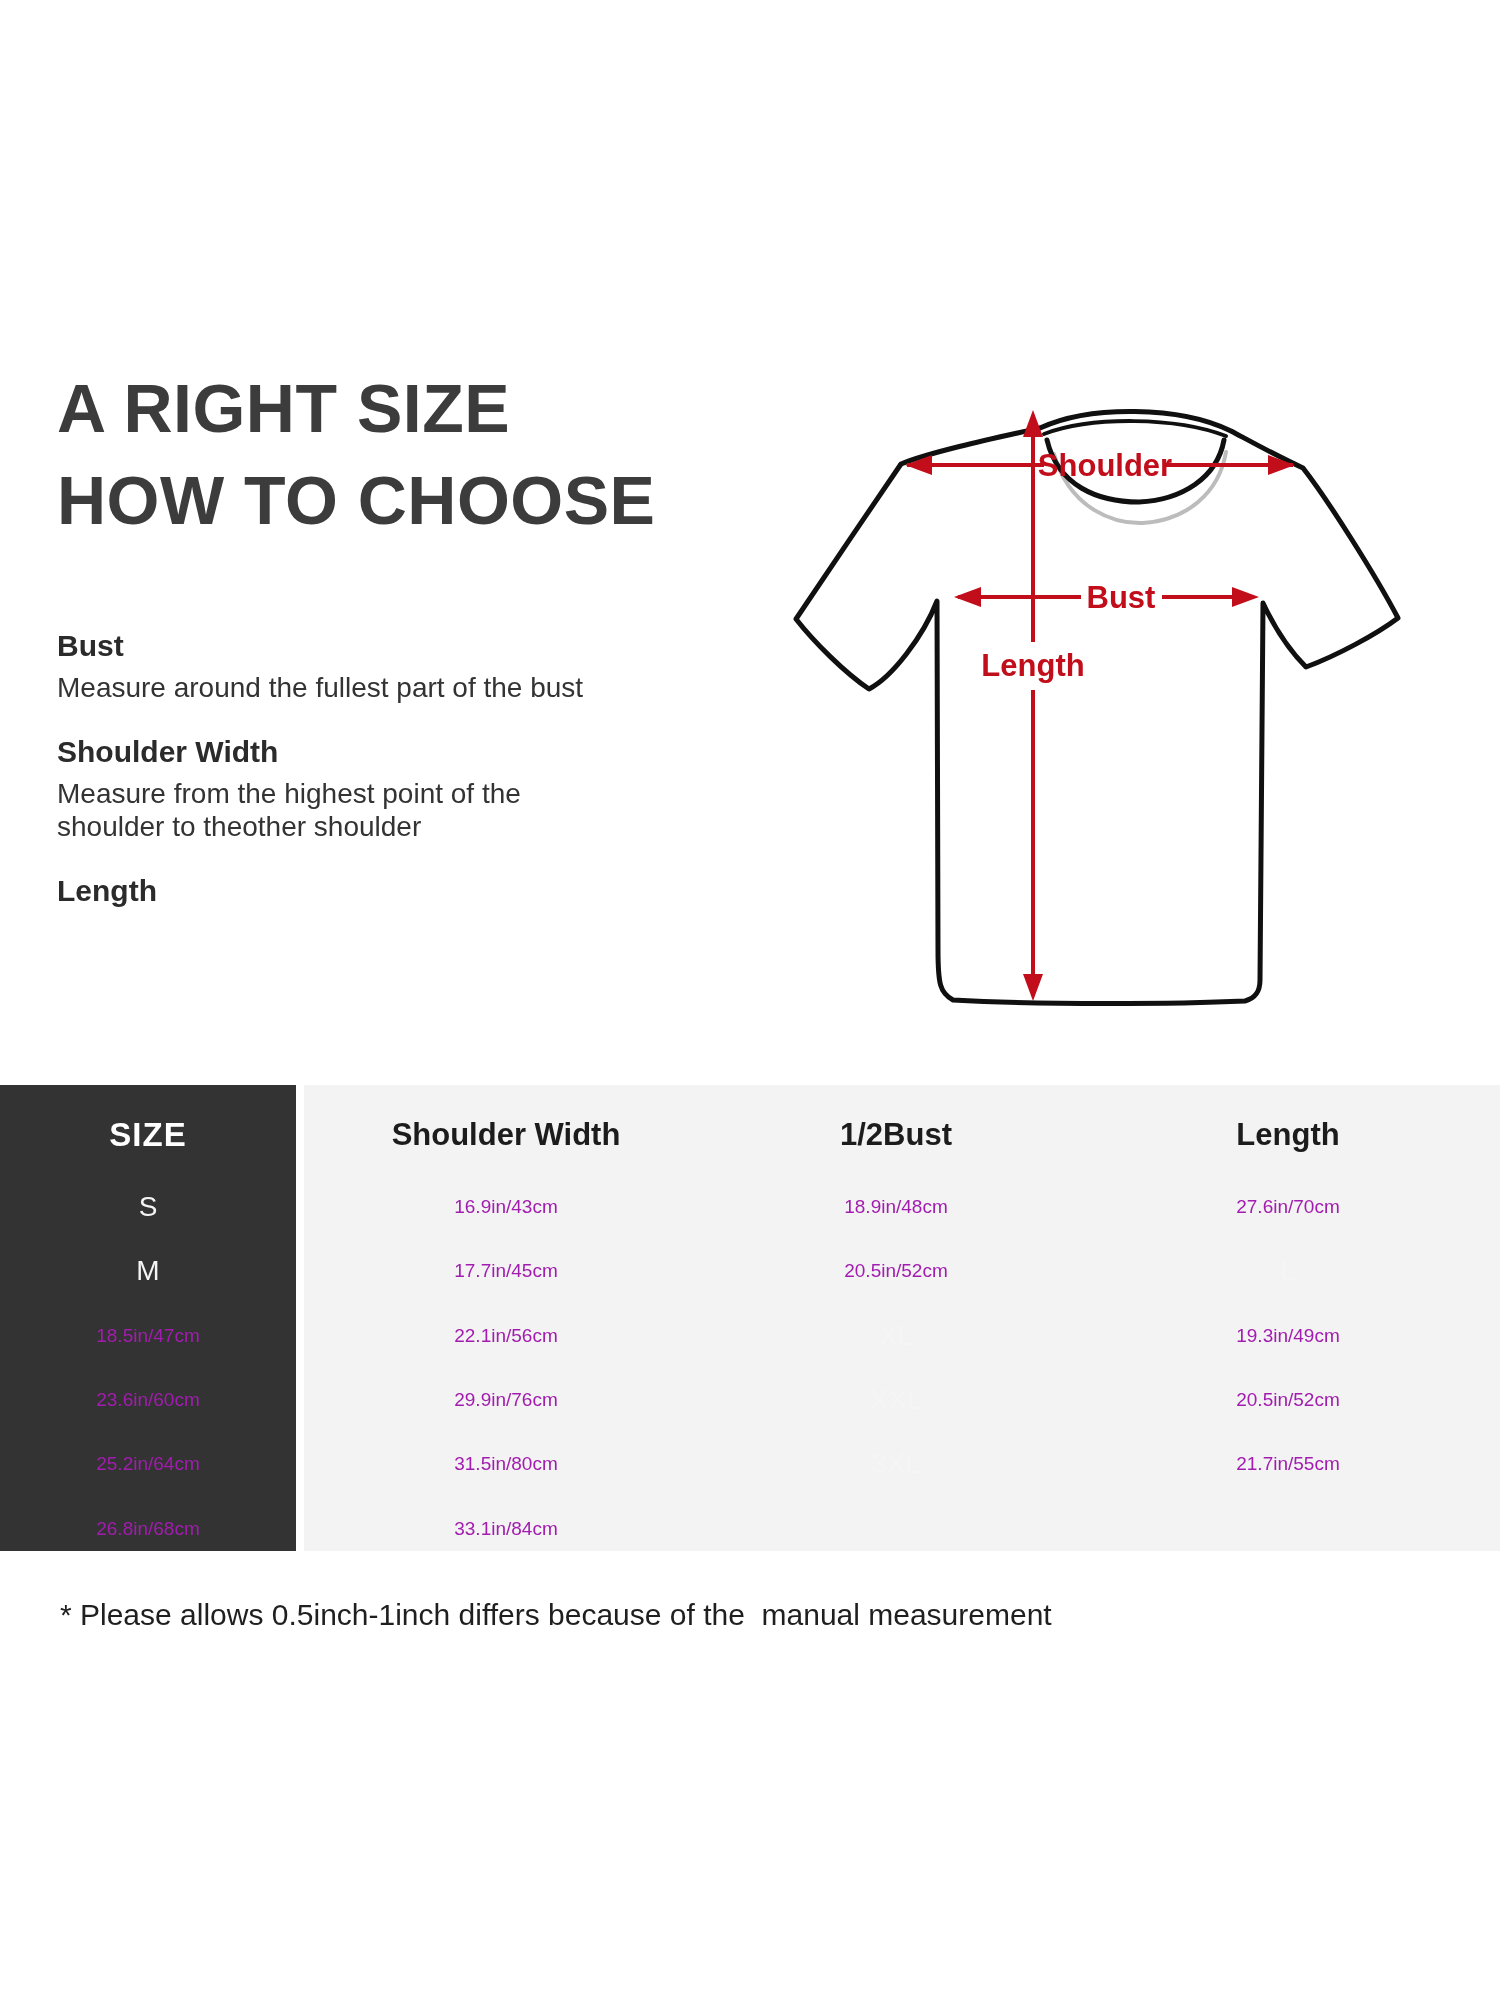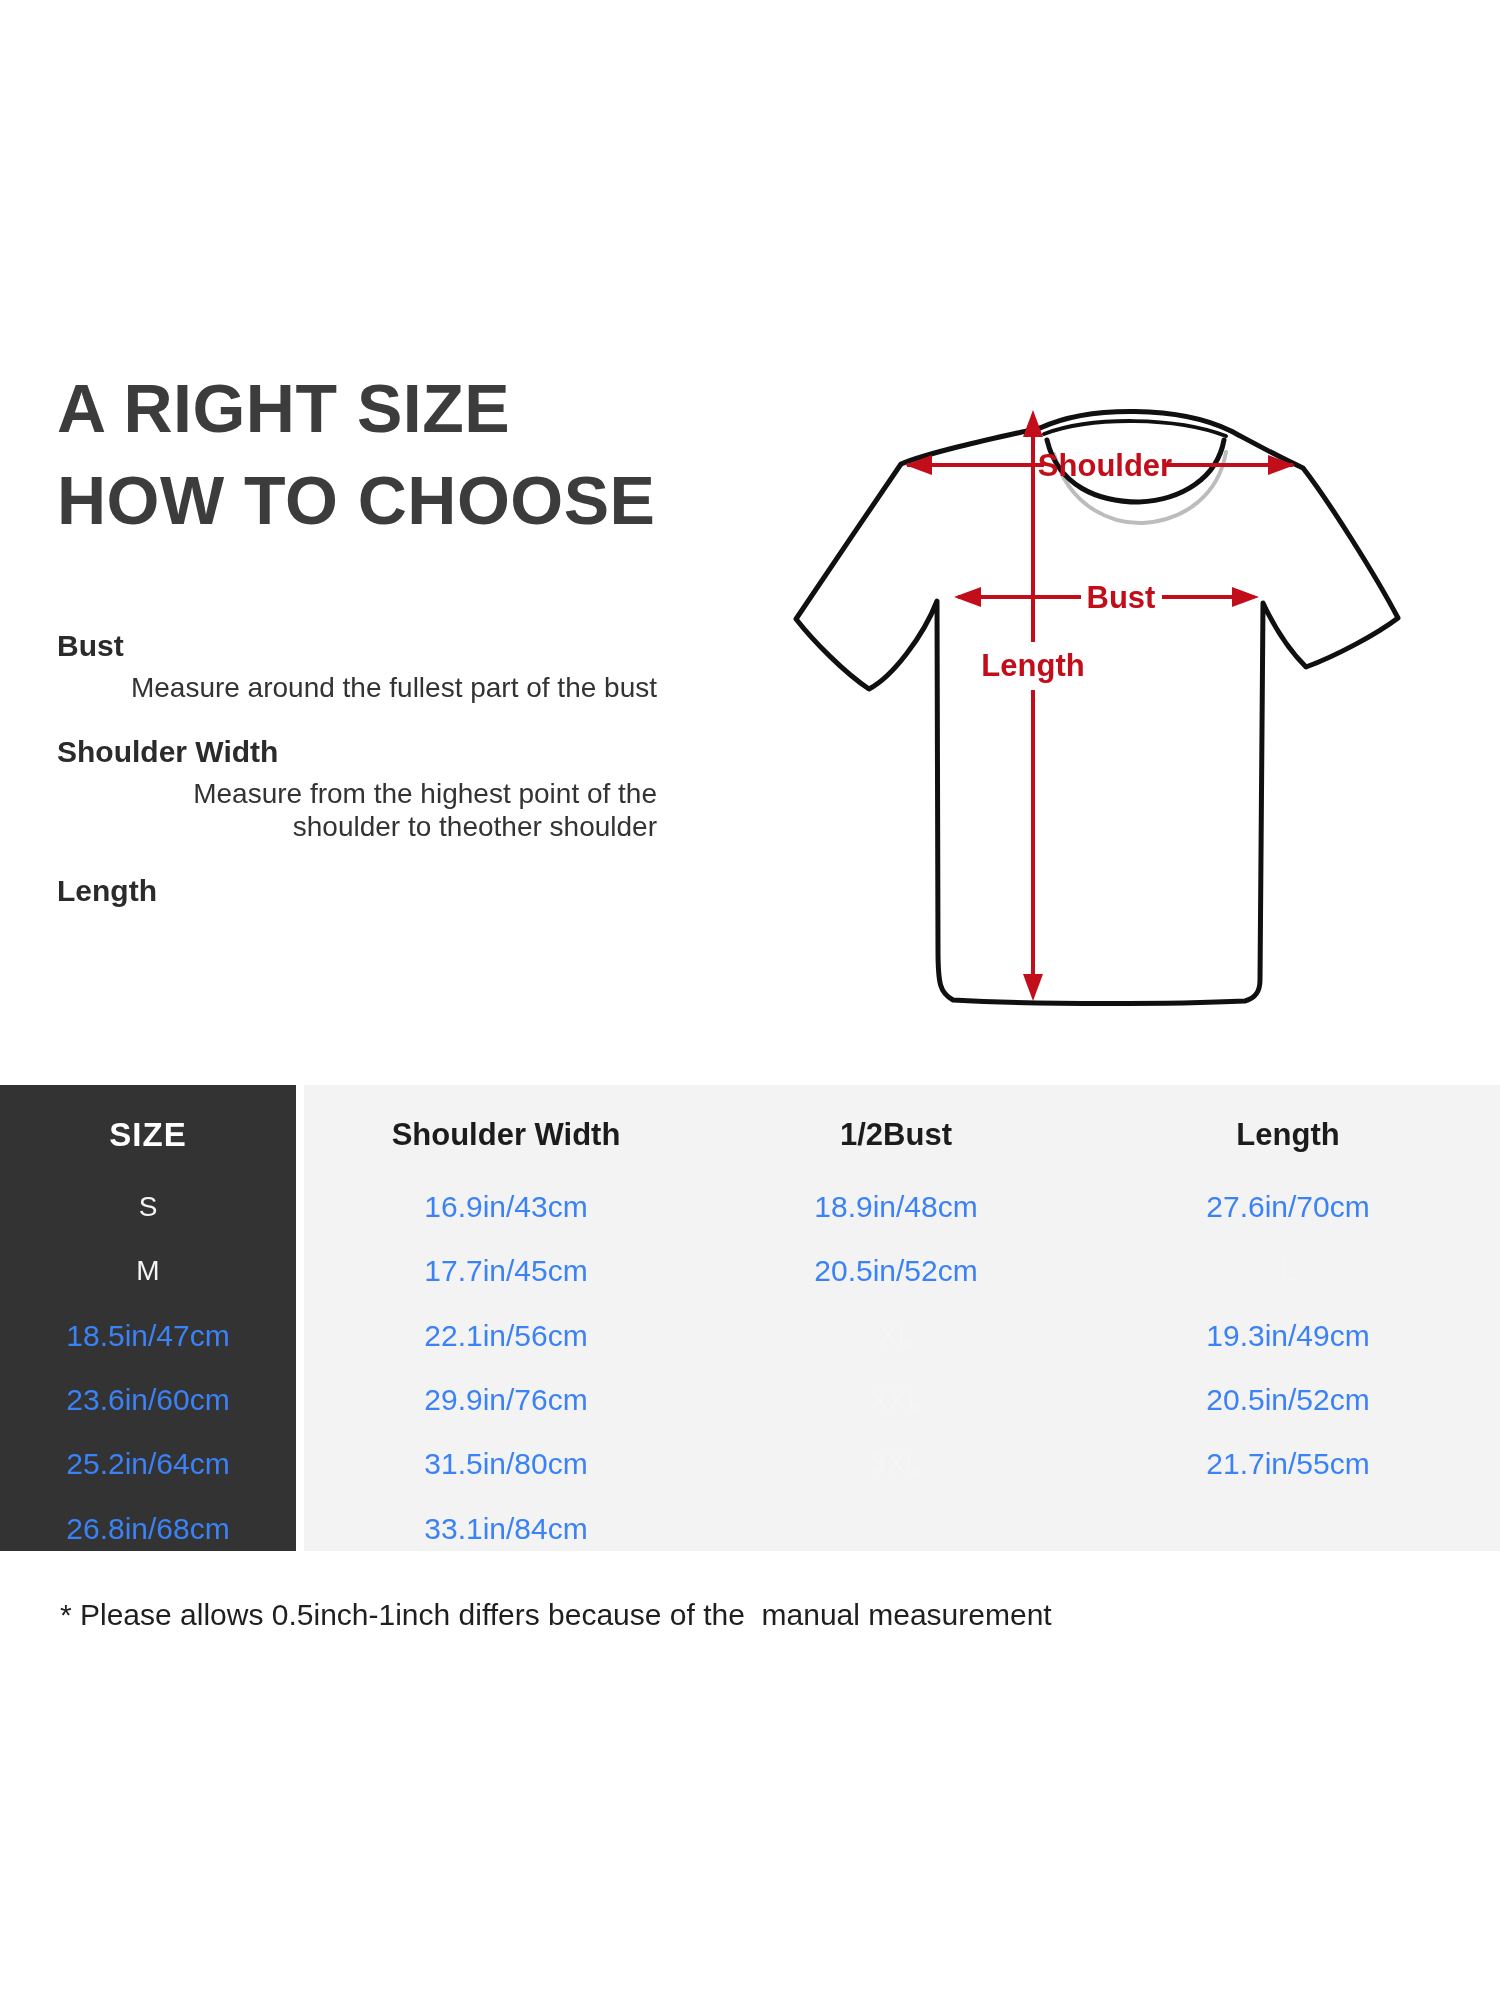--- a/index.html
+++ b/index.html
@@ -22,21 +22,20 @@
   
   .sections { position: absolute; left: 57px; top: 628px; width: 600px; }
   .section { margin-bottom: 30px; }
   .section-heading {
     font-size: 30px; font-weight: 700; color: #2b2b2b;
     margin-bottom: 8px; line-height: 35px;
   }
   .section-desc {
     font-size: 28px; color: #333333; line-height: 33px;
     white-space: pre-line;
-    text-align: right;
   }
 
   
   .diagram { position: absolute; left: 620px; top: 390px; width: 840px; height: 640px; }
   .diagram text {
     font-family: "Liberation Sans", sans-serif;
     font-weight: 700; font-size: 31px;
   }
 
   
@@ -54,21 +53,21 @@
     display: grid;
     grid-template-columns: 296px 420px 360px 424px;
     grid-template-rows: 80px repeat(6, 1fr);
   }
   .table-grid .cell {
     display: flex; align-items: center; justify-content: center; margin-top: 20px;
   }
   .cell.col-header { font-weight: 700; font-size: 31px; color: #1c1c1c; }
   .cell.size-header { font-weight: 700; font-size: 33px; color: #ffffff; letter-spacing: 1px; }
   .cell.size-label { font-size: 28px; color: #f5f5f5; }
-  .cell.value { font-size: 30px; color: #3b82f6; }
+  .cell.value { font-size: 19px; color: #a21caf; }
 
   
   .footnote {
     position: absolute; left: 60px; top: 1598px;
     font-size: 30px; color: #1f1f1f; white-space: pre-wrap;
   }
 </style>
 </head>
 <body>
 

